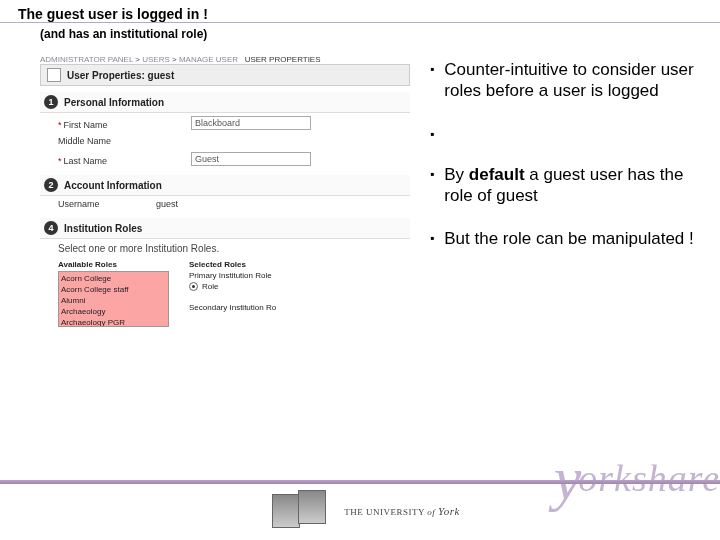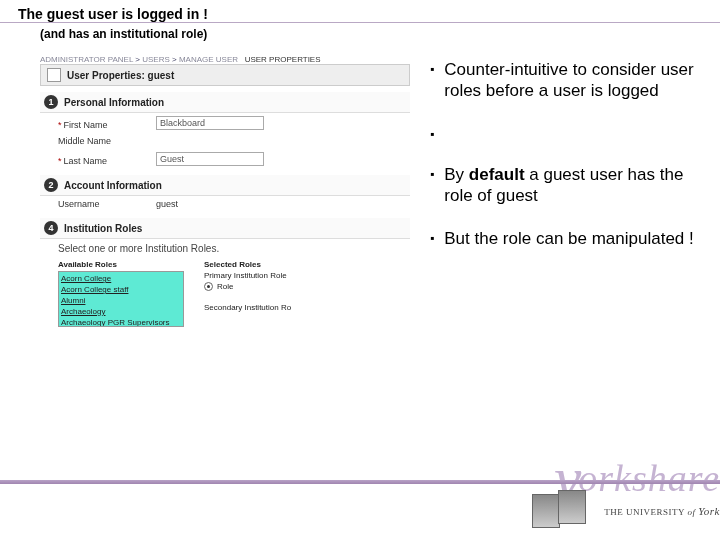--- a/index.html
+++ b/index.html
@@ -82,39 +82,39 @@
     font-size: 9px;
     gap: 8px;
   }
   .field-label { width: 90px; color: #333; }
   .asterisk { color: #a00; margin-right: 2px; }
   .field-input {
     border: 1px solid #aaa;
     background: #fff;
     font-size: 9px;
     padding: 1px 3px;
-    width: 108px;
+    width: 120px;
     height: 14px;
     color: #555;
+    margin-left: 35px;
   }
   .field-value { color: #333; }
   .roles-instr { padding: 4px 18px; font-size: 10px; color: #444; }
   .roles-wrap { display: flex; gap: 20px; padding: 2px 18px; }
   .roles-col { font-size: 8px; }
   .roles-col .col-label { font-weight: bold; margin-bottom: 2px; }
   .listbox {
     border: 1px solid #999;
-    background: #5eead4;
-    width: 126px;
+    background: #fca5a5;
+    width: 111px;
     height: 56px;
     font-size: 8px;
     overflow: hidden;
     padding: 1px 2px;
     line-height: 11px;
-    text-decoration: underline;
   }
   .radio-row { display: flex; align-items: center; gap: 4px; margin-top: 2px; }
   .radio-dot {
     width: 9px; height: 9px;
     border: 1px solid #666;
     border-radius: 50%;
     position: relative;
   }
   .radio-dot.sel::after {
     content: ""; position: absolute; inset: 2px;
@@ -135,21 +135,21 @@
     bottom: 0; left: 0; right: 0;
     height: 60px;
   }
   .footer-bar {
     height: 4px;
     background: linear-gradient(#b8a2c6, #a085b0);
   }
   .footer-content {
     display: flex;
     align-items: center;
-    justify-content: flex-end;
+    justify-content: center;
     padding: 4px 0 0 8px;
   }
   .logo-box {
     width: 70px; height: 46px;
     position: relative;
   }
   .server {
     position: absolute;
     width: 28px; height: 34px;
     background: linear-gradient(#888, #ccc);

